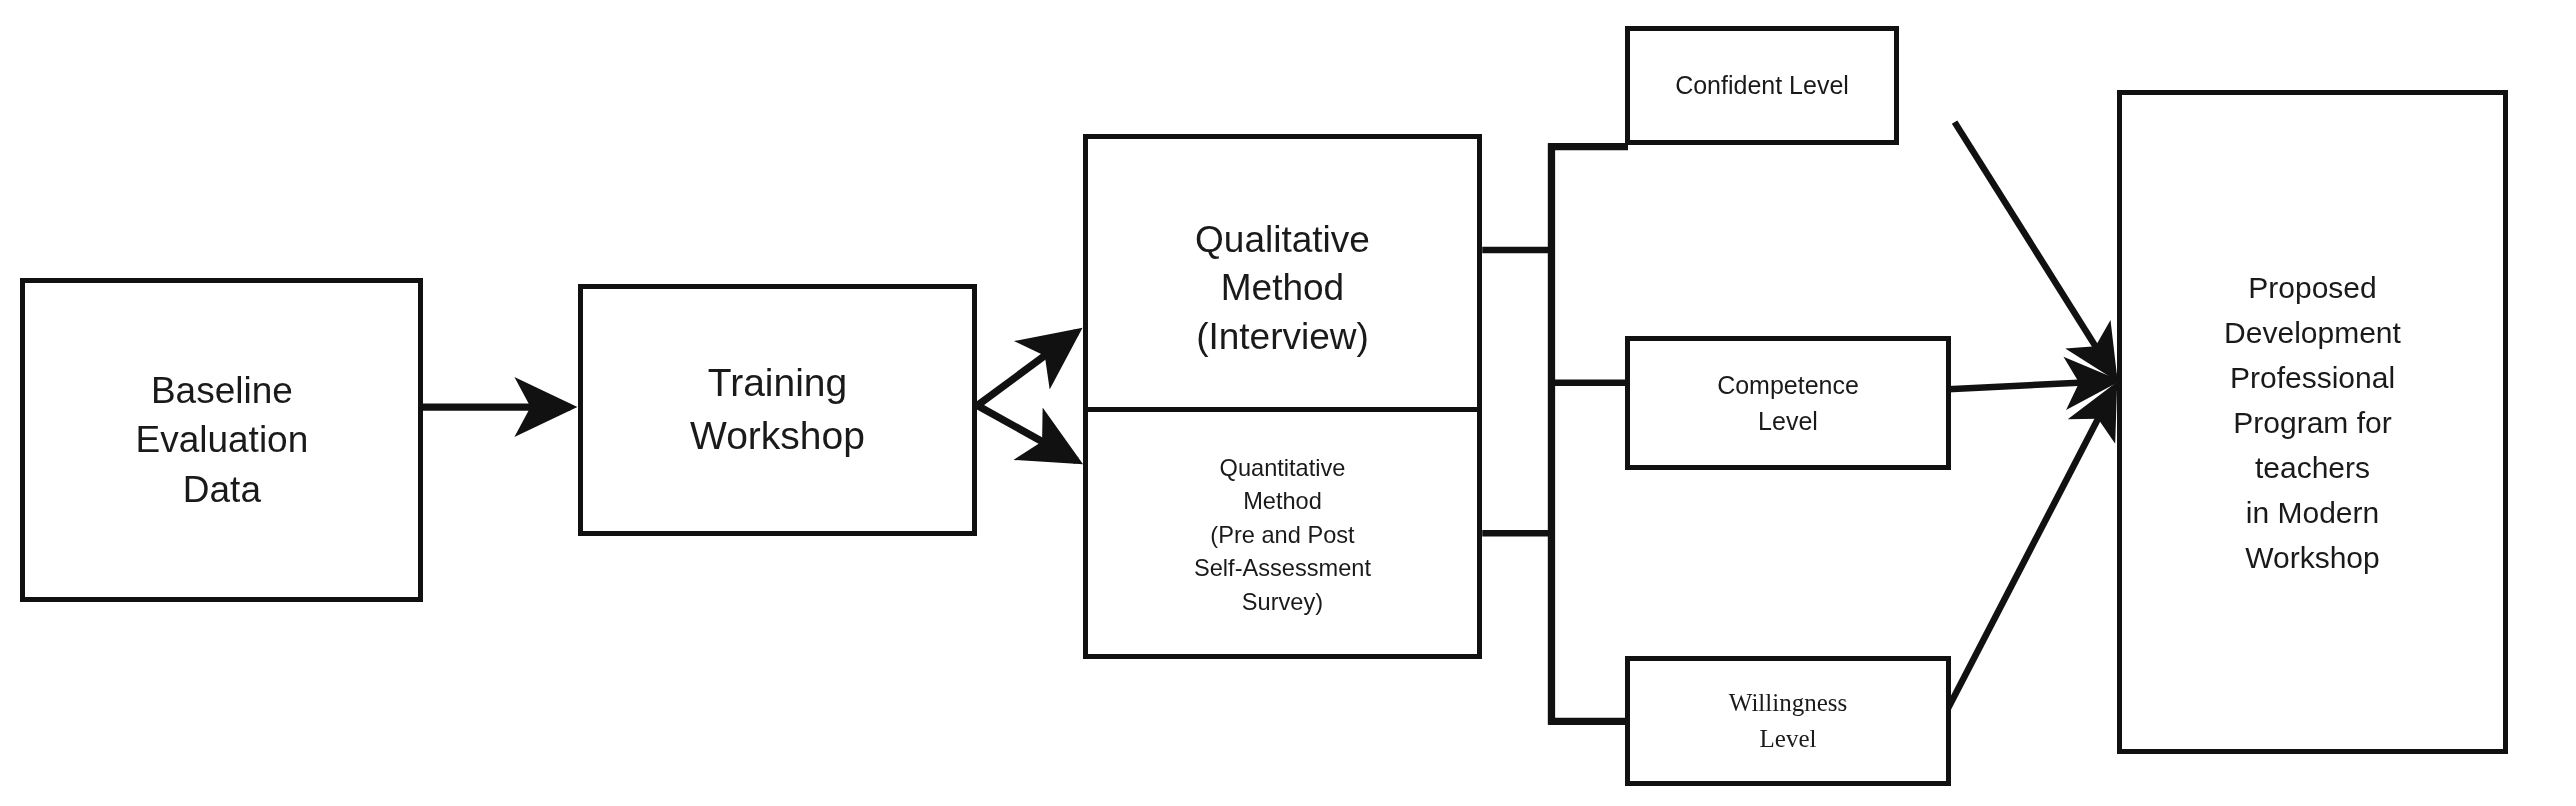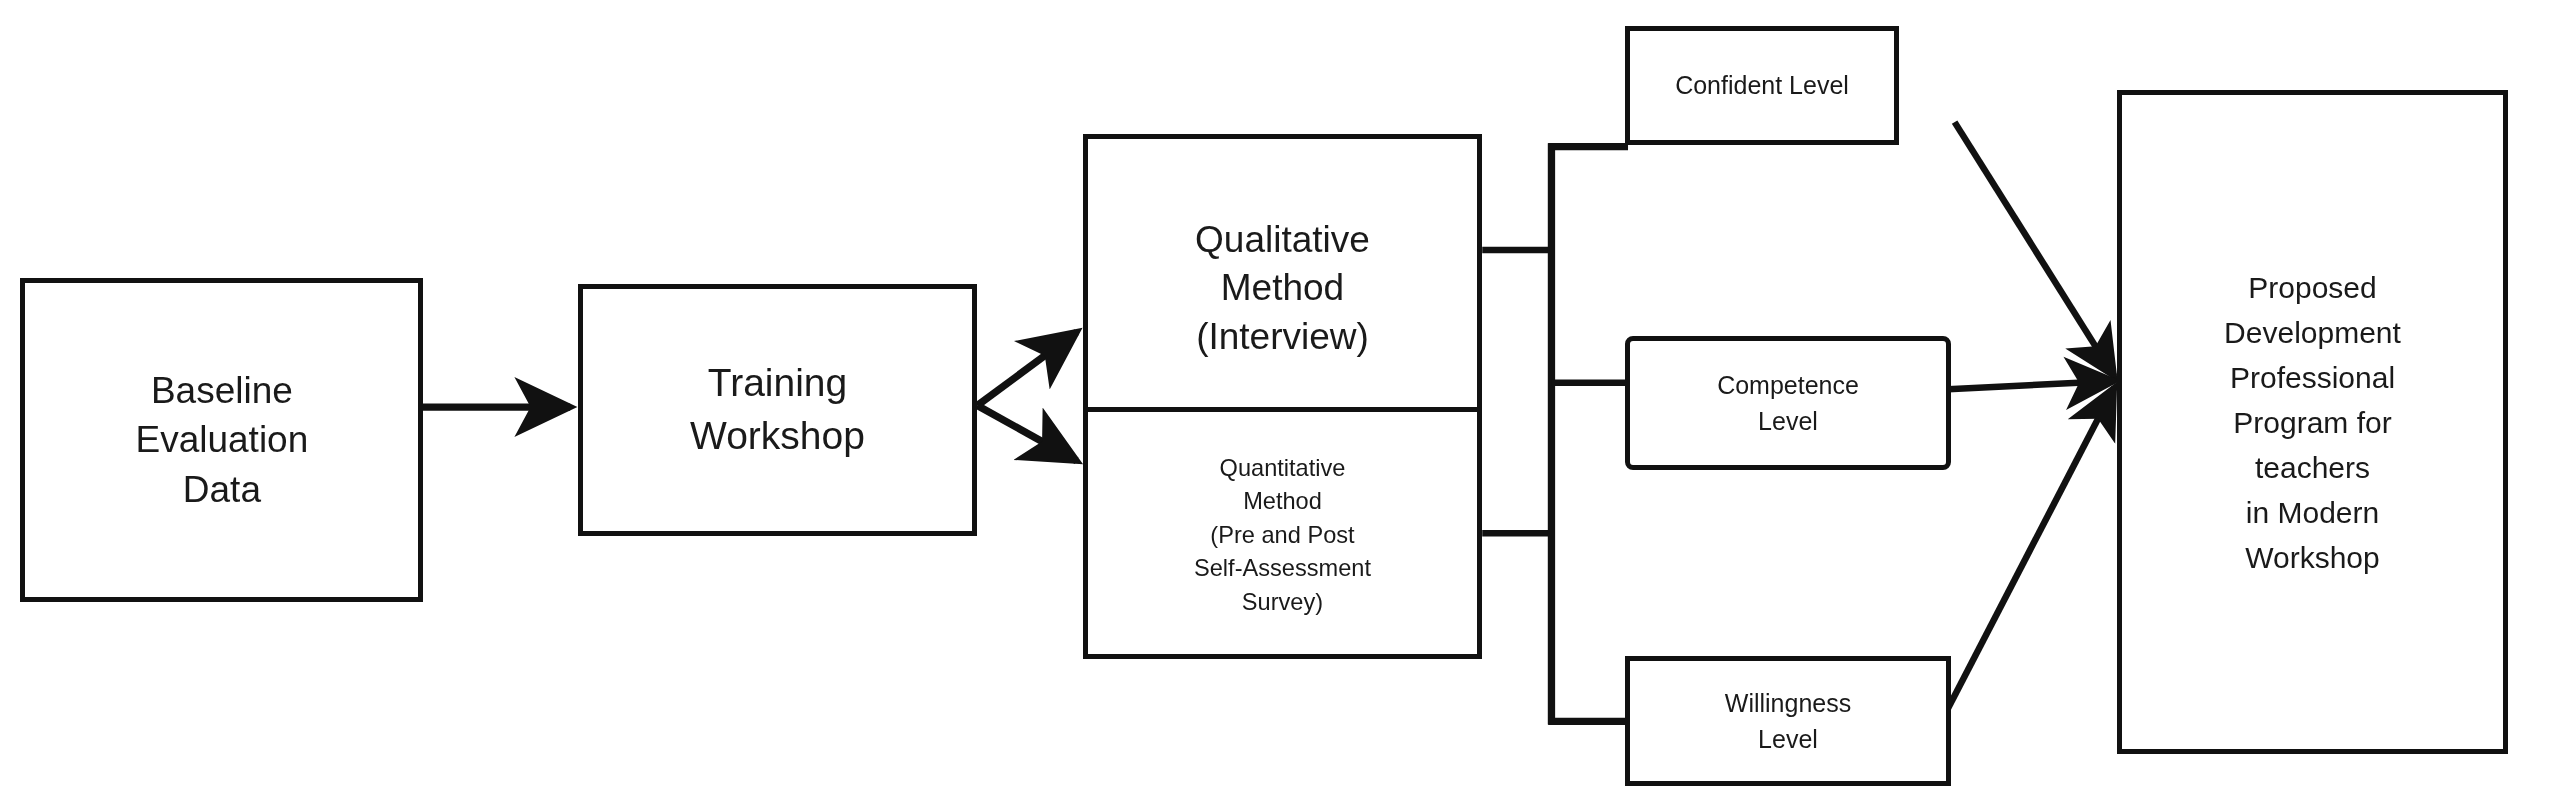--- a/index.html
+++ b/index.html
@@ -63,25 +63,25 @@
     left: 1083px; top: 407px; width: 399px; height: 252px;
     font-size: 23.6px; line-height: 1.42;
   }
   .n-quant .lines { margin-top: 4.9px; }
   .n-confident {
     left: 1625px; top: 26px; width: 274px; height: 119px;
     font-size: 25px; line-height: 1.3;
   }
   .n-competence {
     left: 1625px; top: 336px; width: 326px; height: 134px;
-    font-size: 25px; line-height: 1.45; border-radius: 8px;
+    font-size: 25px; line-height: 1.45;
   }
   .n-willingness {
     left: 1625px; top: 656px; width: 326px; height: 130px;
-    font-size: 25px; line-height: 1.45;
+    font-size: 25px; line-height: 1.45; font-family: Liberation Serif, serif;
   }
   .n-outcome {
     left: 2117px; top: 90px; width: 391px; height: 664px;
     font-size: 30px; line-height: 1.5; justify-content: center;
   }
 </style>
 </head>
 <body>
 
 <div id="canvas">

